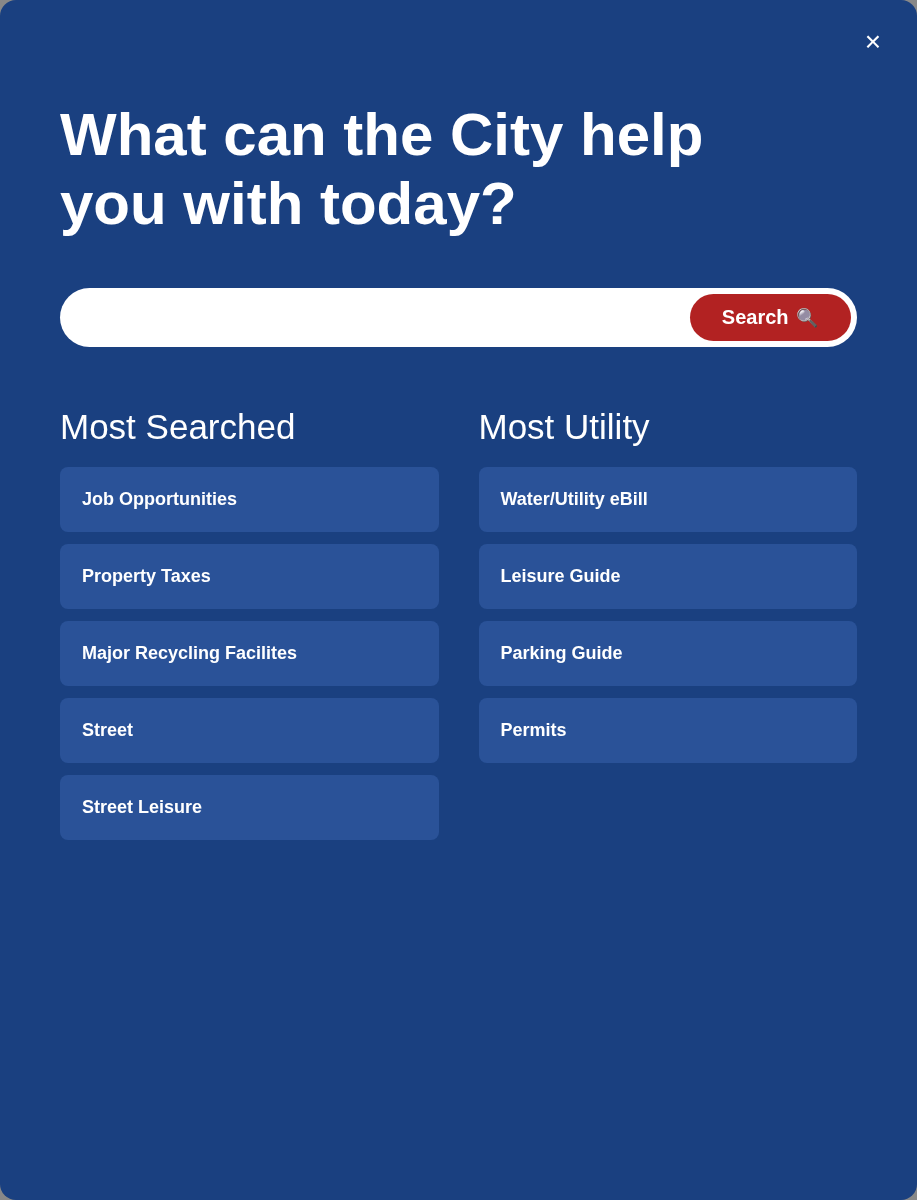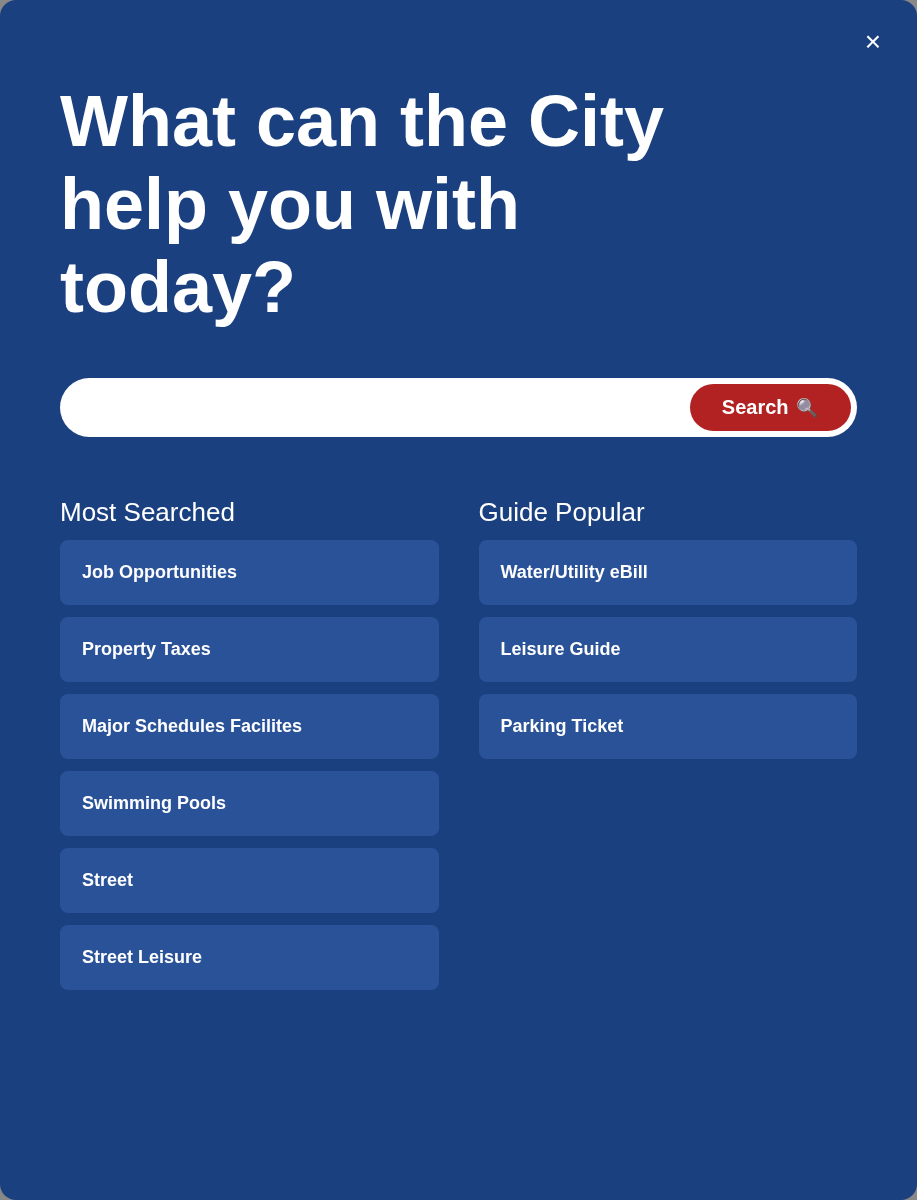--- a/index.html
+++ b/index.html
@@ -36,24 +36,24 @@
       border: none;
       color: white;
       font-size: 28px;
       cursor: pointer;
       line-height: 1;
       font-weight: 300;
     }
 
     .headline {
       color: white;
-      font-size: 72px;
+      font-size: 60px;
       font-weight: 800;
       line-height: 1.15;
-      margin-top: 40px;
+      margin-top: 60px;
       margin-bottom: 50px;
       max-width: 650px;
     }
 
     .search-bar-container {
       display: flex;
       align-items: flex-end;
       background: white;
       border-radius: 50px;
       padding: 6px 6px 6px 20px;
@@ -96,23 +96,23 @@
 
     .column {
       flex: 1;
       display: flex;
       flex-direction: column;
       gap: 0;
     }
 
     .column-title {
       color: white;
-      font-size: 26px;
+      font-size: 35px;
       font-weight: 400;
-      margin-bottom: 12px;
+      margin-bottom: 20px;
     }
 
     .list-items {
       display: flex;
       flex-direction: column;
       gap: 12px;
     }
 
     .list-item {
       background: #2a5298;
@@ -144,31 +144,31 @@
     </button>
   </div>
 
   <div class="columns">
 
     <div class="column">
       <div class="column-title">Most Searched</div>
       <div class="list-items" id="most-searched-items">
           <button class="list-item">Job Opportunities</button>
           <button class="list-item">Property Taxes</button>
-          <button class="list-item">Major Schedules Facilites</button>
-          <button class="list-item">Swimming Pools</button>
+          <button class="list-item">Major Recycling Facilites</button>
           <button class="list-item">Street</button>
           <button class="list-item">Street Leisure</button>
         </div>
     </div>
 
     <div class="column">
-      <div class="column-title">Guide Popular</div>
+      <div class="column-title">Most Utility</div>
       <div class="list-items" id="most-popular-items">
           <button class="list-item">Water/Utility eBill</button>
           <button class="list-item">Leisure Guide</button>
-          <button class="list-item">Parking Ticket</button>
+          <button class="list-item">Parking Guide</button>
+          <button class="list-item">Permits</button>
         </div>
     </div>
 
   </div>
 
 </div>
 
 </body></html>

